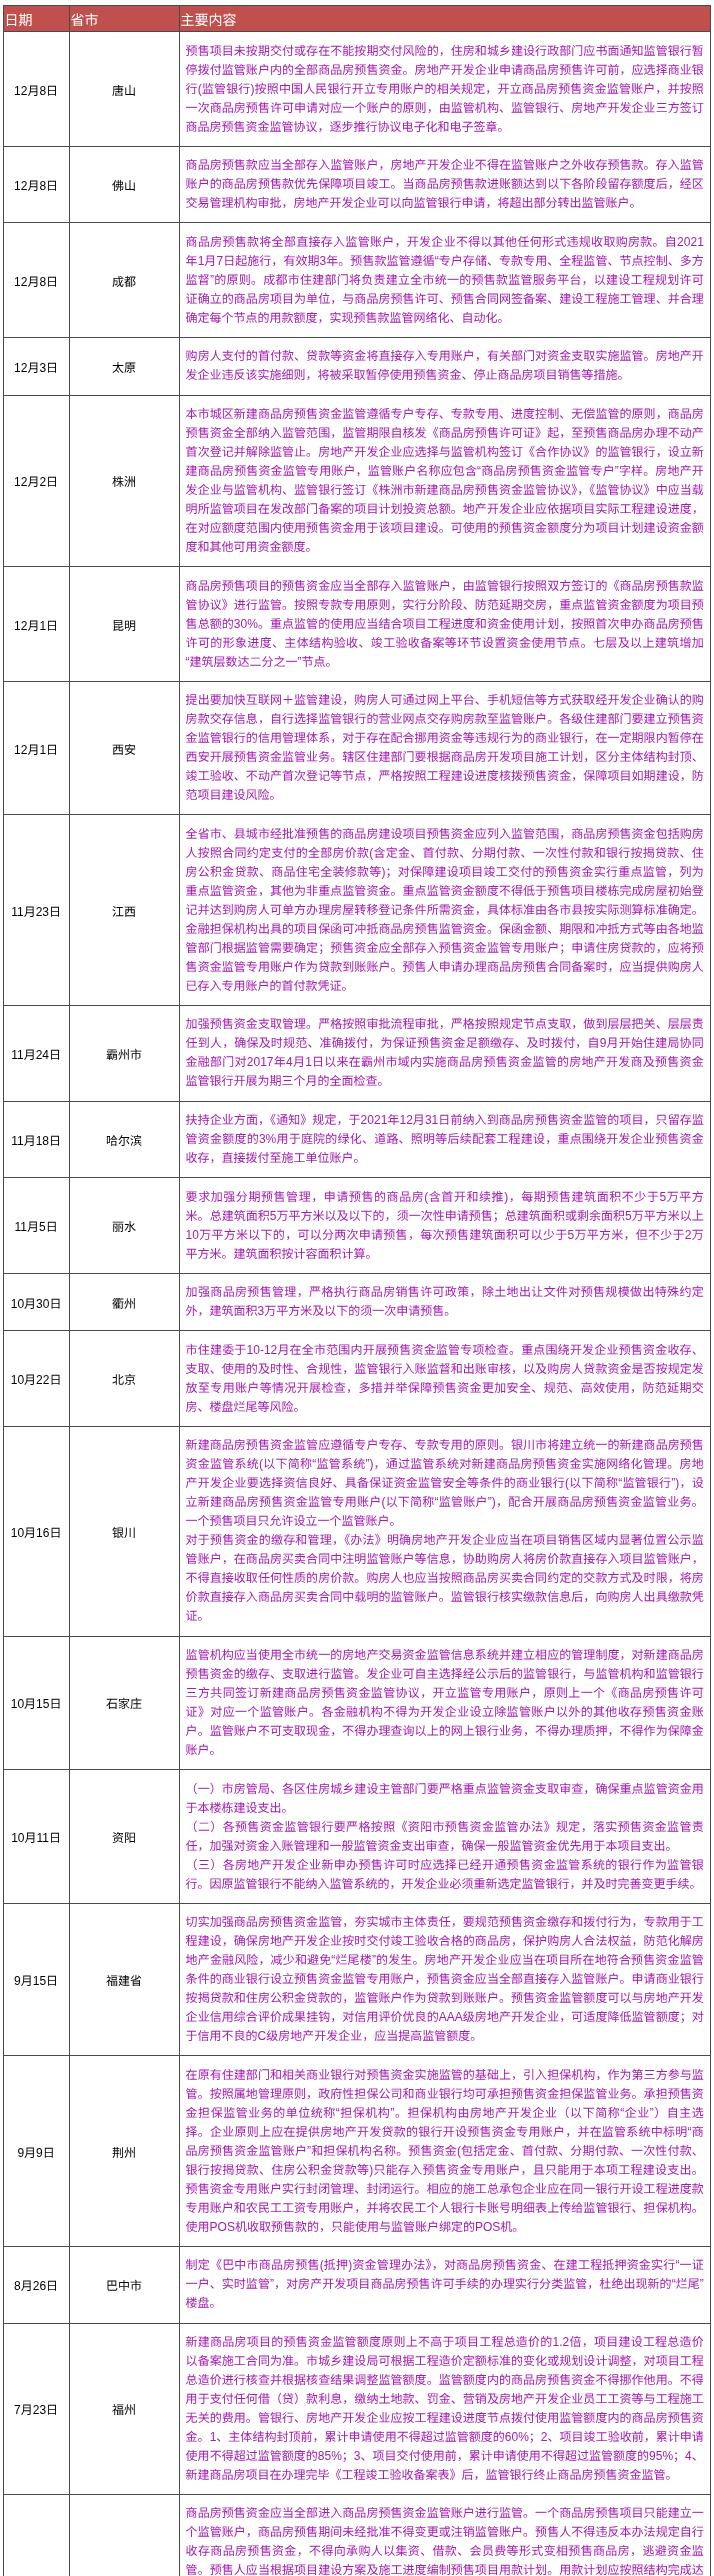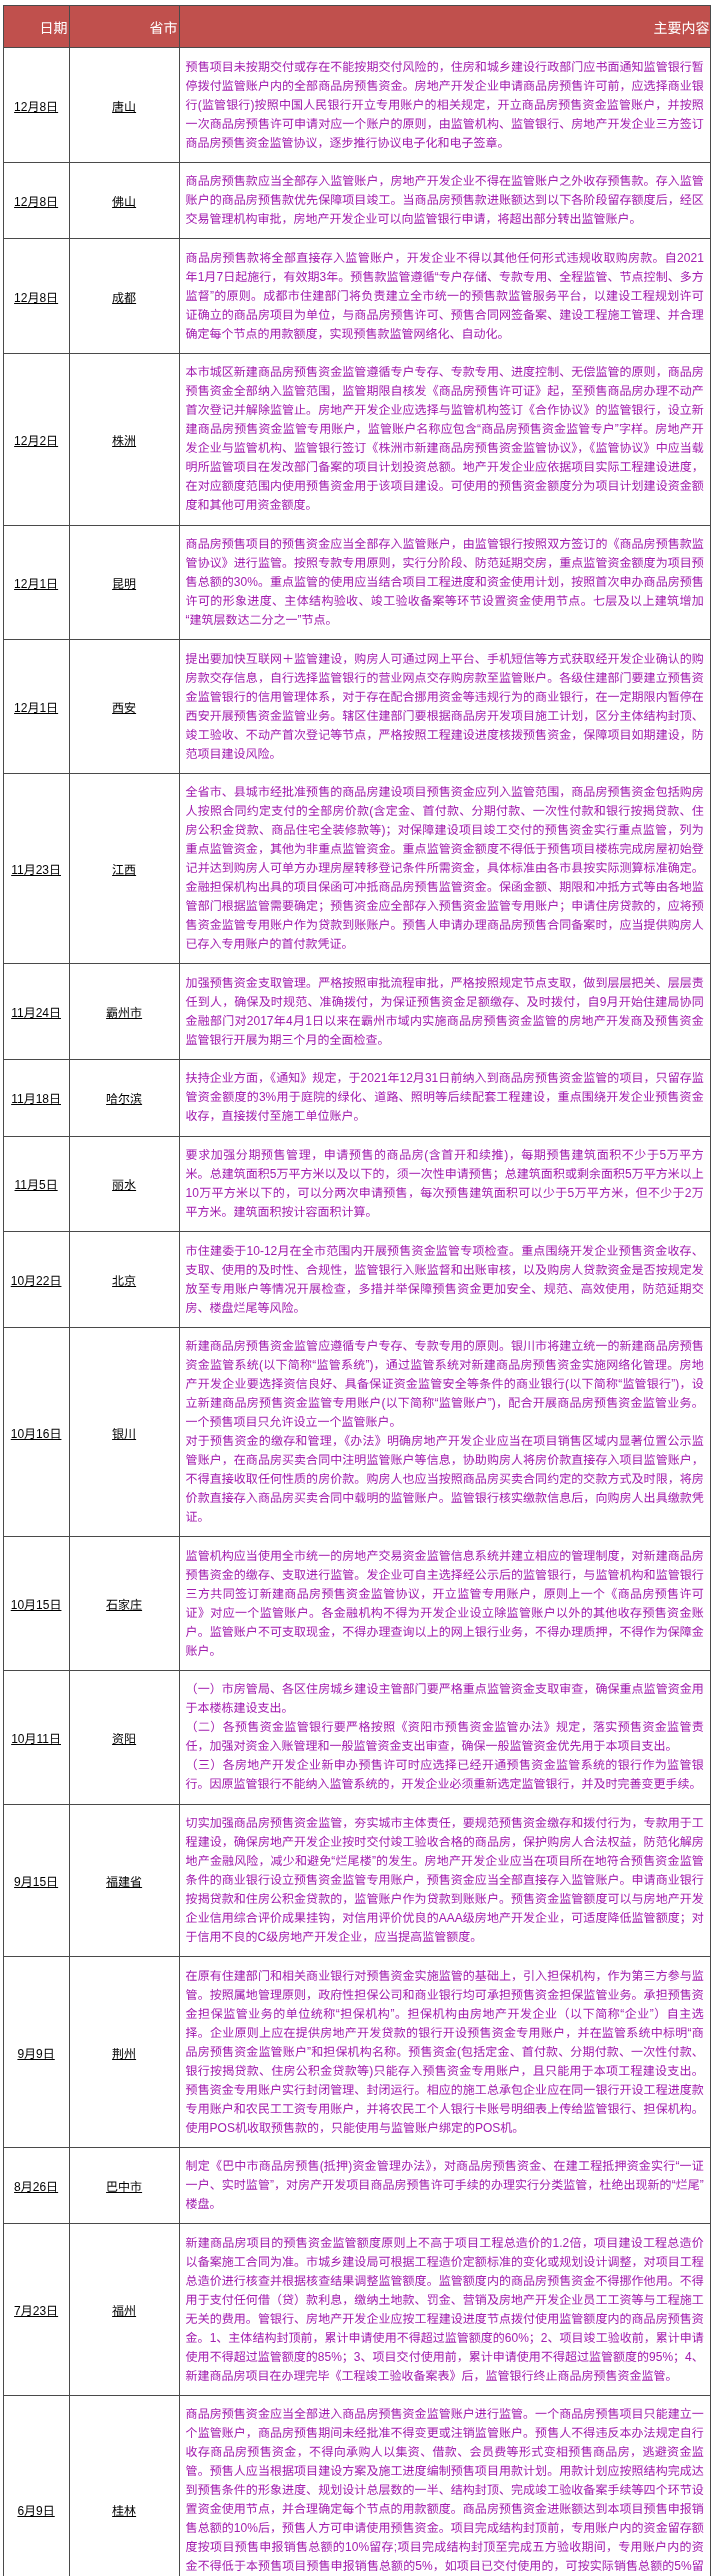--- a/index.html
+++ b/index.html
@@ -25,32 +25,31 @@
   .policy-table th,.policy-table td{
     border:0.7px solid var(--border-color);
     vertical-align:middle;
   }
   .policy-table tbody td{border-top-width:1.3px;border-bottom-width:1.3px;}
   .policy-table thead th{
     background:var(--header-bg);
     color:var(--header-text);
     font-size:14px;
     font-weight:normal;
-    height:42px;
-    text-align:right;
+    height:26px;
+    text-align:left;
     border-width:1.3px;
   }
   col.col-date{width:66px;}
   col.col-city{width:110px;}
   .date-cell,.city-cell{
     text-align:center;
     font-size:12px;
     padding:2.6px 1.3px;
     color:#000;
-    text-decoration:underline;
   }
   .content-cell{
     font-size:12px;
     line-height:19px;
     padding:9.3px 6.6px 9.3px 6px;
     text-align:justify;
     white-space:pre-line;
     color:#a21caf;
   }
 </style>
@@ -81,20 +80,25 @@
           <td class="date-cell">12月8日</td>
           <td class="city-cell">佛山</td>
           <td class="content-cell">商品房预售款应当全部存入监管账户，房地产开发企业不得在监管账户之外收存预售款。存入监管账户的商品房预售款优先保障项目竣工。当商品房预售款进账额达到以下各阶段留存额度后，经区交易管理机构审批，房地产开发企业可以向监管银行申请，将超出部分转出监管账户。</td>
         </tr>
         <tr>
           <td class="date-cell">12月8日</td>
           <td class="city-cell">成都</td>
           <td class="content-cell">商品房预售款将全部直接存入监管账户，开发企业不得以其他任何形式违规收取购房款。自2021年1月7日起施行，有效期3年。预售款监管遵循“专户存储、专款专用、全程监管、节点控制、多方监督”的原则。成都市住建部门将负责建立全市统一的预售款监管服务平台，以建设工程规划许可证确立的商品房项目为单位，与商品房预售许可、预售合同网签备案、建设工程施工管理、并合理确定每个节点的用款额度，实现预售款监管网络化、自动化。</td>
         </tr>
         <tr>
+          <td class="date-cell">12月3日</td>
+          <td class="city-cell">太原</td>
+          <td class="content-cell">购房人支付的首付款、贷款等资金将直接存入专用账户，有关部门对资金支取实施监管。房地产开发企业违反该实施细则，将被采取暂停使用预售资金、停止商品房项目销售等措施。</td>
+        </tr>
+        <tr>
           <td class="date-cell">12月2日</td>
           <td class="city-cell">株洲</td>
           <td class="content-cell">本市城区新建商品房预售资金监管遵循专户专存、专款专用、进度控制、无偿监管的原则，商品房预售资金全部纳入监管范围，监管期限自核发《商品房预售许可证》起，至预售商品房办理不动产首次登记并解除监管止。房地产开发企业应选择与监管机构签订《合作协议》的监管银行，设立新建商品房预售资金监管专用账户，监管账户名称应包含“商品房预售资金监管专户”字样。房地产开发企业与监管机构、监管银行签订《株洲市新建商品房预售资金监管协议》，《监管协议》中应当载明所监管项目在发改部门备案的项目计划投资总额。地产开发企业应依据项目实际工程建设进度，在对应额度范围内使用预售资金用于该项目建设。可使用的预售资金额度分为项目计划建设资金额度和其他可用资金额度。</td>
         </tr>
         <tr>
           <td class="date-cell">12月1日</td>
           <td class="city-cell">昆明</td>
           <td class="content-cell">商品房预售项目的预售资金应当全部存入监管账户，由监管银行按照双方签订的《商品房预售款监管协议》进行监管。按照专款专用原则，实行分阶段、防范延期交房，重点监管资金额度为项目预售总额的30%。重点监管的使用应当结合项目工程进度和资金使用计划，按照首次申办商品房预售许可的形象进度、主体结构验收、竣工验收备案等环节设置资金使用节点。七层及以上建筑增加“建筑层数达二分之一”节点。</td>
         </tr>
         <tr>
@@ -114,20 +118,25 @@
         </tr>
         <tr>
           <td class="date-cell">11月18日</td>
           <td class="city-cell">哈尔滨</td>
           <td class="content-cell">扶持企业方面，《通知》规定，于2021年12月31日前纳入到商品房预售资金监管的项目，只留存监管资金额度的3%用于庭院的绿化、道路、照明等后续配套工程建设，重点围绕开发企业预售资金收存，直接拨付至施工单位账户。</td>
         </tr>
         <tr>
           <td class="date-cell">11月5日</td>
           <td class="city-cell">丽水</td>
           <td class="content-cell">要求加强分期预售管理，申请预售的商品房(含首开和续推)，每期预售建筑面积不少于5万平方米。总建筑面积5万平方米以及以下的，须一次性申请预售；总建筑面积或剩余面积5万平方米以上10万平方米以下的，可以分两次申请预售，每次预售建筑面积可以少于5万平方米，但不少于2万平方米。建筑面积按计容面积计算。</td>
+        </tr>
+        <tr>
+          <td class="date-cell">10月30日</td>
+          <td class="city-cell">衢州</td>
+          <td class="content-cell">加强商品房预售管理，严格执行商品房销售许可政策，除土地出让文件对预售规模做出特殊约定外，建筑面积3万平方米及以下的须一次申请预售。</td>
         </tr>
         <tr>
           <td class="date-cell">10月22日</td>
           <td class="city-cell">北京</td>
           <td class="content-cell">市住建委于10-12月在全市范围内开展预售资金监管专项检查。重点围绕开发企业预售资金收存、支取、使用的及时性、合规性，监管银行入账监督和出账审核，以及购房人贷款资金是否按规定发放至专用账户等情况开展检查，多措并举保障预售资金更加安全、规范、高效使用，防范延期交房、楼盘烂尾等风险。</td>
         </tr>
         <tr>
           <td class="date-cell">10月16日</td>
           <td class="city-cell">银川</td>
           <td class="content-cell">新建商品房预售资金监管应遵循专户专存、专款专用的原则。银川市将建立统一的新建商品房预售资金监管系统(以下简称“监管系统”)，通过监管系统对新建商品房预售资金实施网络化管理。房地产开发企业要选择资信良好、具备保证资金监管安全等条件的商业银行(以下简称“监管银行”)，设立新建商品房预售资金监管专用账户(以下简称“监管账户”)，配合开展商品房预售资金监管业务。一个预售项目只允许设立一个监管账户。

